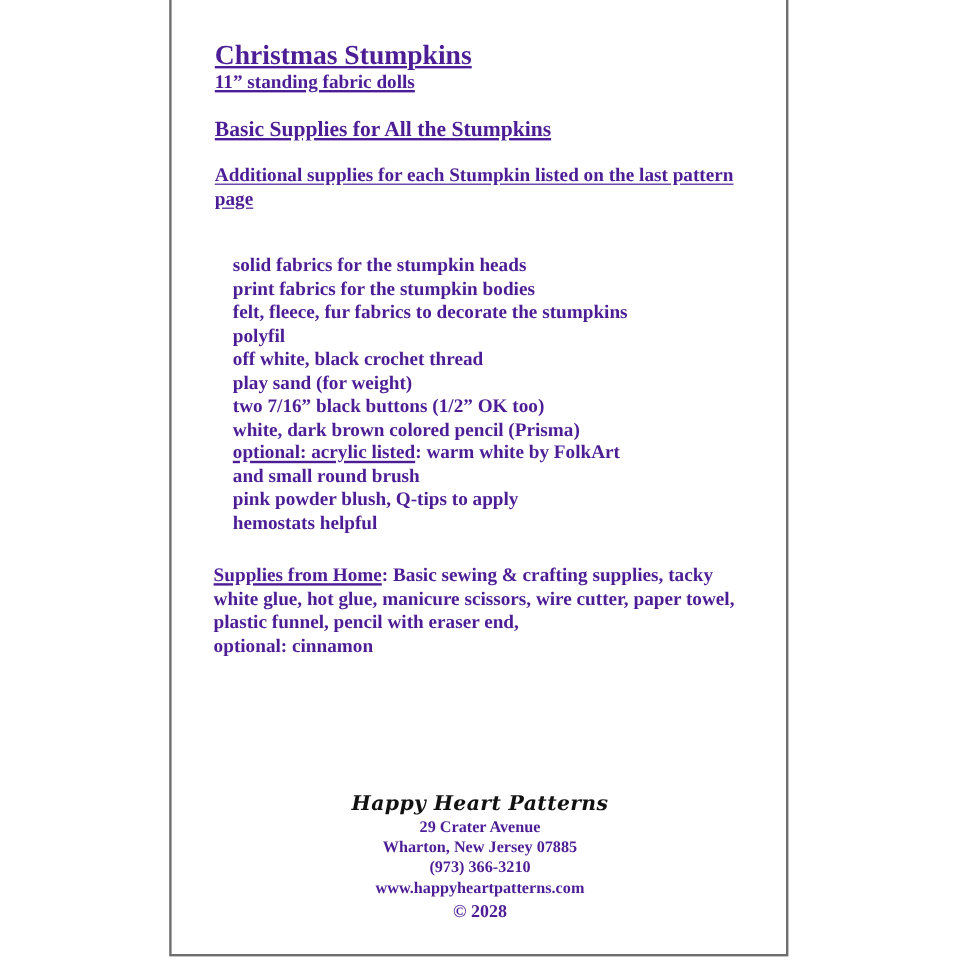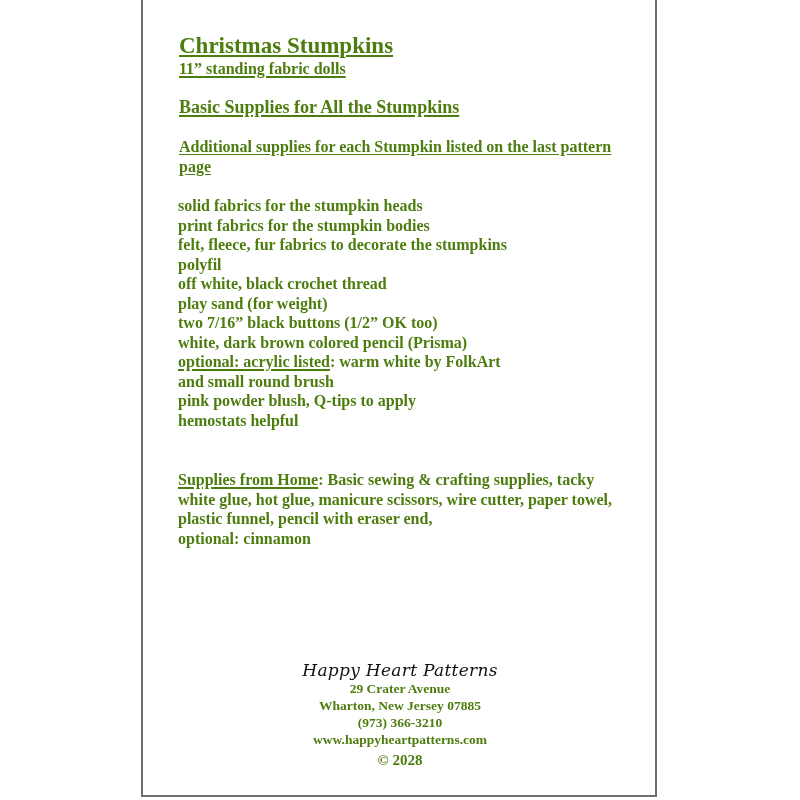--- a/index.html
+++ b/index.html
@@ -5,57 +5,57 @@
     html, body { margin: 0; padding: 0; background: #ffffff; }
     body { width: 800px; height: 800px; position: relative; overflow: hidden; }
     .page {
       position: absolute;
       left: 141px; top: -2px;
       width: 516px; height: 799px;
       border: 2px solid #6e6e6e;
       background: #ffffff;
       box-sizing: border-box;
     }
-    .serif { font-family: "Liberation Serif", "DejaVu Serif", serif; color: #4d7c0f; font-weight: bold; }
+    .serif { font-family: "Liberation Serif", "DejaVu Serif", serif; color: #4c1d95; font-weight: bold; }
     .u { text-decoration: underline; text-decoration-thickness: 2px; text-underline-offset: 2px; }
     .title {
       position: absolute; left: 179px; top: 33px;
       font-size: 23px; line-height: 26px;
     }
     .subtitle {
       position: absolute; left: 179px; top: 59px;
       font-size: 16px; line-height: 19px;
     }
     .heading-basic {
       position: absolute; left: 179px; top: 97px;
       font-size: 18px; line-height: 21px;
     }
     .heading-additional {
       position: absolute; left: 179px; top: 137px;
       width: 440px;
       font-size: 16px; line-height: 20px; text-decoration: underline;
     }
     .supply-list {
       position: absolute; left: 178px; top: 196px;
-      margin: 0; padding: 0; list-style: none;
+      margin: 16px; padding: 0; list-style: none;
       font-size: 16px; line-height: 19.5px;
     }
     .supply-list li { margin: 0; padding: 0; white-space: nowrap; }
     .home-supplies {
       position: absolute; left: 178px; top: 470px;
       width: 440px;
       font-size: 16px; line-height: 19.5px;
     }
     .footer {
       position: absolute; left: 280px; top: 660px; width: 240px;
       text-align: center;
     }
     .brand {
       font-family: "DejaVu Serif", "Liberation Serif", serif;
-      font-style: italic; font-weight: normal;
+      font-style: italic; font-weight: bold;
       font-size: 17px; line-height: 20px; color: #111111;
       letter-spacing: 0.3px;
     }
     .addr {
       font-size: 13.5px; line-height: 17px;
     }
     .copy { font-size: 15px; line-height: 20px; margin-top: 2px; }
   </style>
 </head>
 <body>

